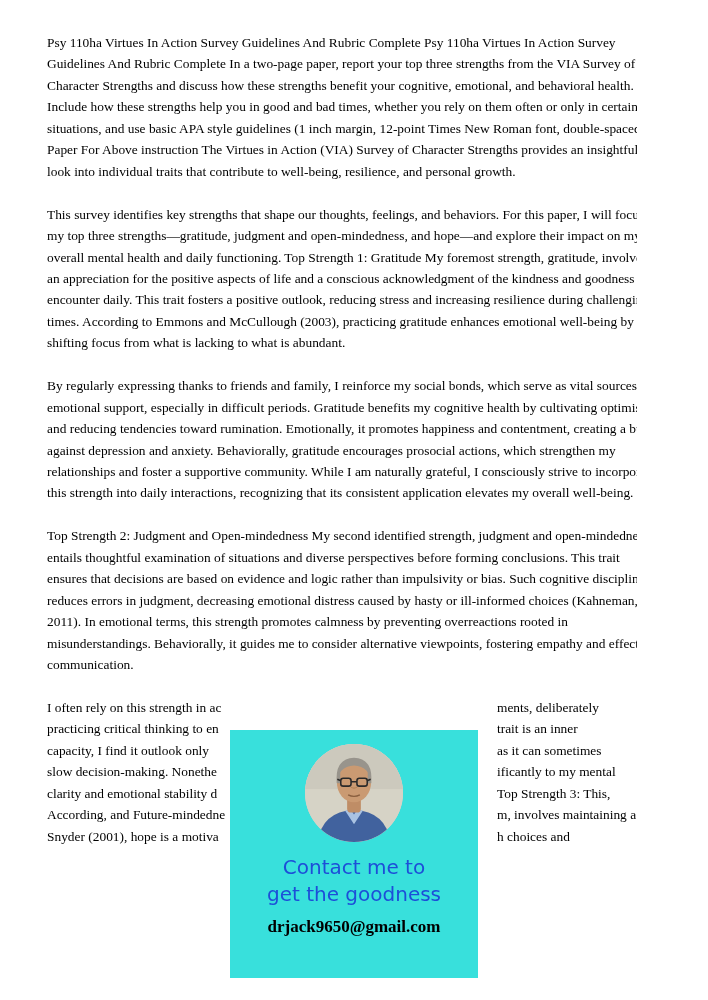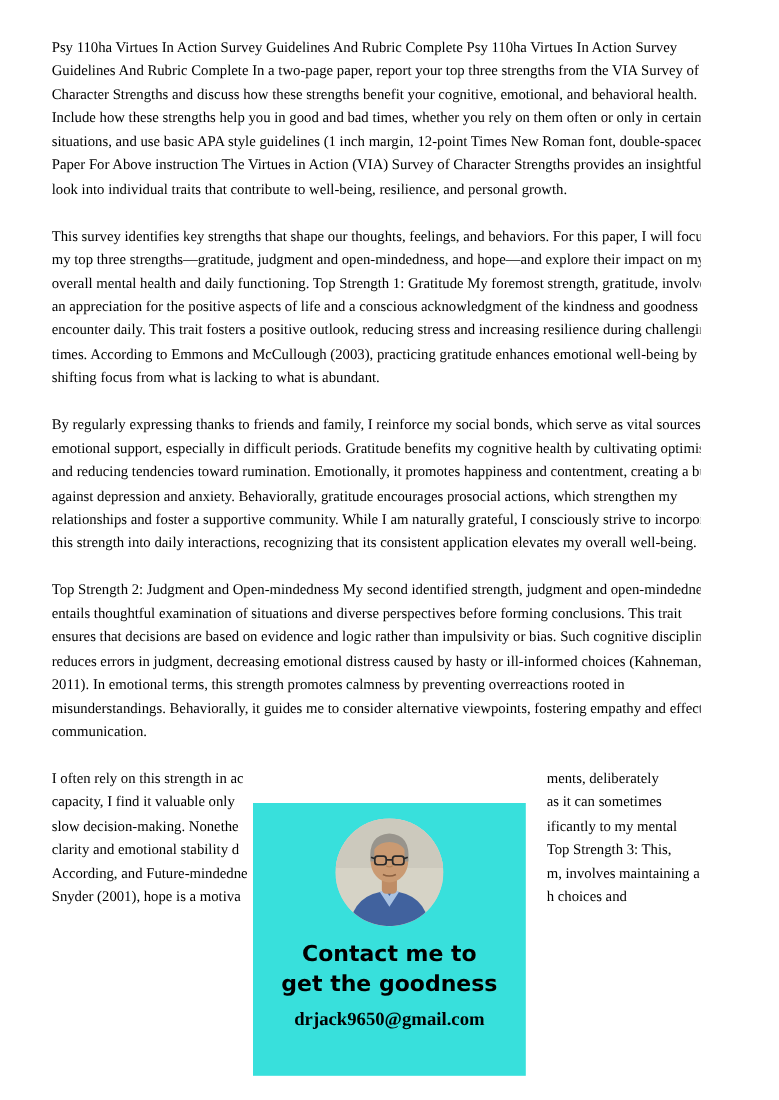--- a/index.html
+++ b/index.html
@@ -54,24 +54,24 @@
     height: 98px;
     border-radius: 50%;
     overflow: hidden;
     margin: 14px auto 0 auto;
     background: #d6d3c6;
   }
   .avatar svg { display: block; width: 100%; height: 100%; }
 
   .promo-headline {
     font-family: "DejaVu Sans", sans-serif;
-    font-weight: 700;
+    font-weight: 400;
     font-size: 20px;
     line-height: 27px;
-    color: #000000;
+    color: #1d4ed8;
   }
   .promo-headline-1 { margin-top: 12px; }
   .promo-email {
     font-family: "Liberation Serif", serif;
     font-weight: 700;
     font-size: 17px;
     color: #000000;
     margin-top: 9px;
   }
 </style>
@@ -80,21 +80,22 @@
 
 <div class="canvas">
 
   <div class="text-col">
     <p>Psy 110ha Virtues In Action Survey Guidelines And Rubric Complete Psy 110ha Virtues In Action Survey Guidelines And Rubric Complete In a two-page paper, report your top three strengths from the VIA Survey of Character Strengths and discuss how these strengths benefit your cognitive, emotional, and behavioral health. Include how these strengths help you in good and bad times, whether you rely on them often or only in certain situations, and use basic APA style guidelines (1 inch margin, 12-point Times New Roman font, double-spaced). Paper For Above instruction The Virtues in Action (VIA) Survey of Character Strengths provides an insightful look into individual traits that contribute to well-being, resilience, and personal growth.</p>
     <p>This survey identifies key strengths that shape our thoughts, feelings, and behaviors. For this paper, I will focus on my top three strengths—gratitude, judgment and open-mindedness, and hope—and explore their impact on my overall mental health and daily functioning. Top Strength 1: Gratitude My foremost strength, gratitude, involves an appreciation for the positive aspects of life and a conscious acknowledgment of the kindness and goodness I encounter daily. This trait fosters a positive outlook, reducing stress and increasing resilience during challenging times. According to Emmons and McCullough (2003), practicing gratitude enhances emotional well-being by shifting focus from what is lacking to what is abundant.</p>
     <p>By regularly expressing thanks to friends and family, I reinforce my social bonds, which serve as vital sources of emotional support, especially in difficult periods. Gratitude benefits my cognitive health by cultivating optimism and reducing tendencies toward rumination. Emotionally, it promotes happiness and contentment, creating a buffer against depression and anxiety. Behaviorally, gratitude encourages prosocial actions, which strengthen my relationships and foster a supportive community. While I am naturally grateful, I consciously strive to incorporate this strength into daily interactions, recognizing that its consistent application elevates my overall well-being.</p>
     <p>Top Strength 2: Judgment and Open-mindedness My second identified strength, judgment and open-mindedness, entails thoughtful examination of situations and diverse perspectives before forming conclusions. This trait ensures that decisions are based on evidence and logic rather than impulsivity or bias. Such cognitive discipline reduces errors in judgment, decreasing emotional distress caused by hasty or ill-informed choices (Kahneman, 2011). In emotional terms, this strength promotes calmness by preventing overreactions rooted in misunderstandings. Behaviorally, it guides me to consider alternative viewpoints, fostering empathy and effective communication.</p>
     <div class="broken-para" id="broken-para">
         <div class="broken-line"><span>I often rely on this strength in ac</span><span class="right-frag">ments, deliberately</span></div>
-        <div class="broken-line"><span>capacity, I find it valuable only</span><span class="right-frag">as it can sometimes</span></div>
+        <div class="broken-line"><span>practicing critical thinking to en</span><span class="right-frag">trait is an inner</span></div>
+        <div class="broken-line"><span>capacity, I find it outlook only</span><span class="right-frag">as it can sometimes</span></div>
         <div class="broken-line"><span>slow decision-making. Nonethe</span><span class="right-frag">ificantly to my mental</span></div>
         <div class="broken-line"><span>clarity and emotional stability d</span><span class="right-frag">Top Strength 3: This,</span></div>
         <div class="broken-line"><span>According, and Future-mindedne</span><span class="right-frag">m, involves maintaining a</span></div>
         <div class="broken-line"><span>Snyder (2001), hope is a motiva</span><span class="right-frag">h choices and</span></div>
       </div>
   </div>
 
   <div class="promo">
     <div class="avatar">
       <svg viewBox="0 0 100 100">

